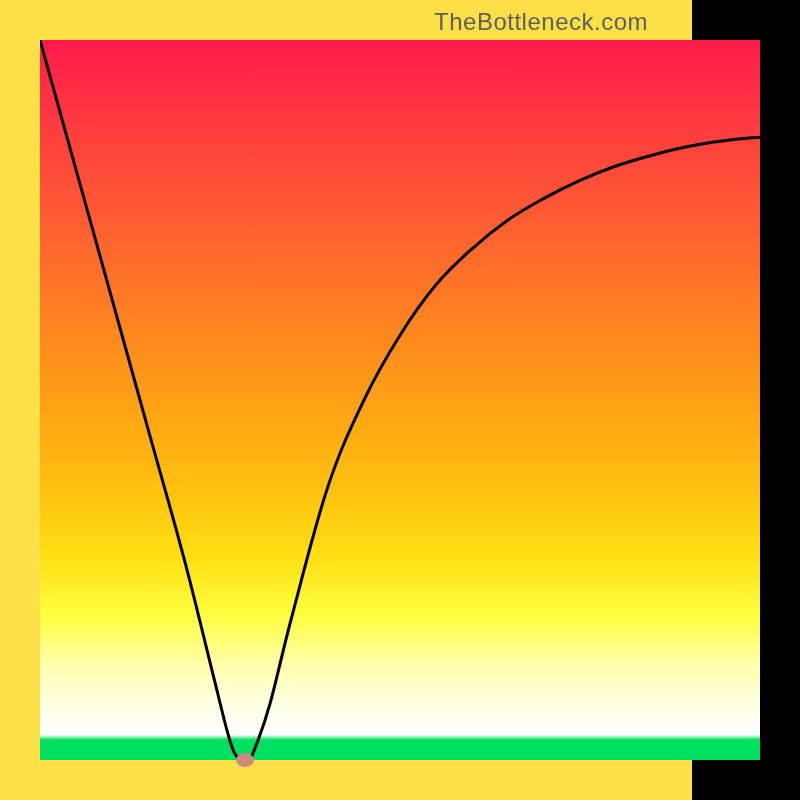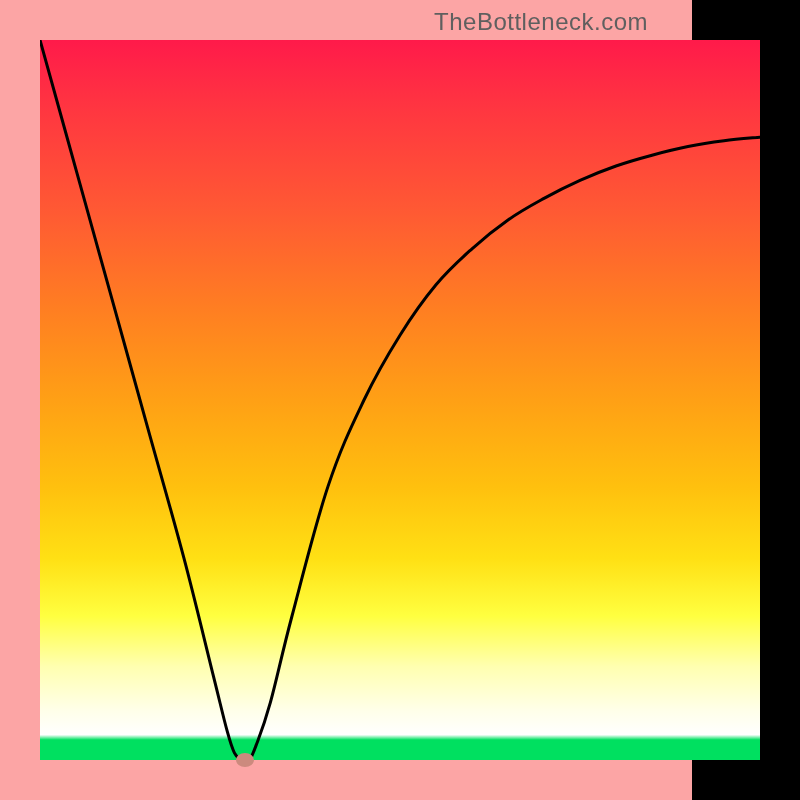--- a/index.html
+++ b/index.html
@@ -1,21 +1,21 @@
 <!DOCTYPE html>
 <html><head>
 <meta charset="utf-8">
 <style>
   * { margin: 0; padding: 0; box-sizing: border-box; }
   html, body { width: 800px; height: 800px; overflow: hidden; background: #000; }
   .wrapper {
     width: 692px;
     height: 800px;
     position: relative;
-    background: #fca5a5;
+    background: #fde047;
   }
   .plot-region {
     position: absolute;
     left: 40px;
     top: 40px;
     width: 720px;
     height: 720px;
     background: linear-gradient(
       to bottom,
       #ff1a4a 0%,

